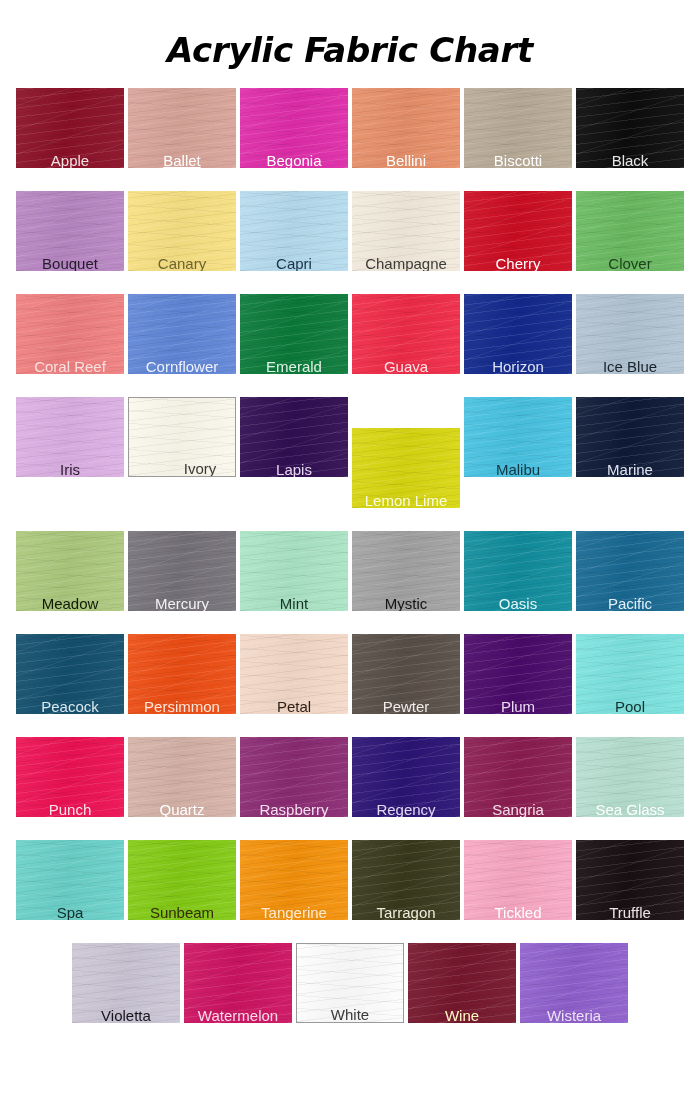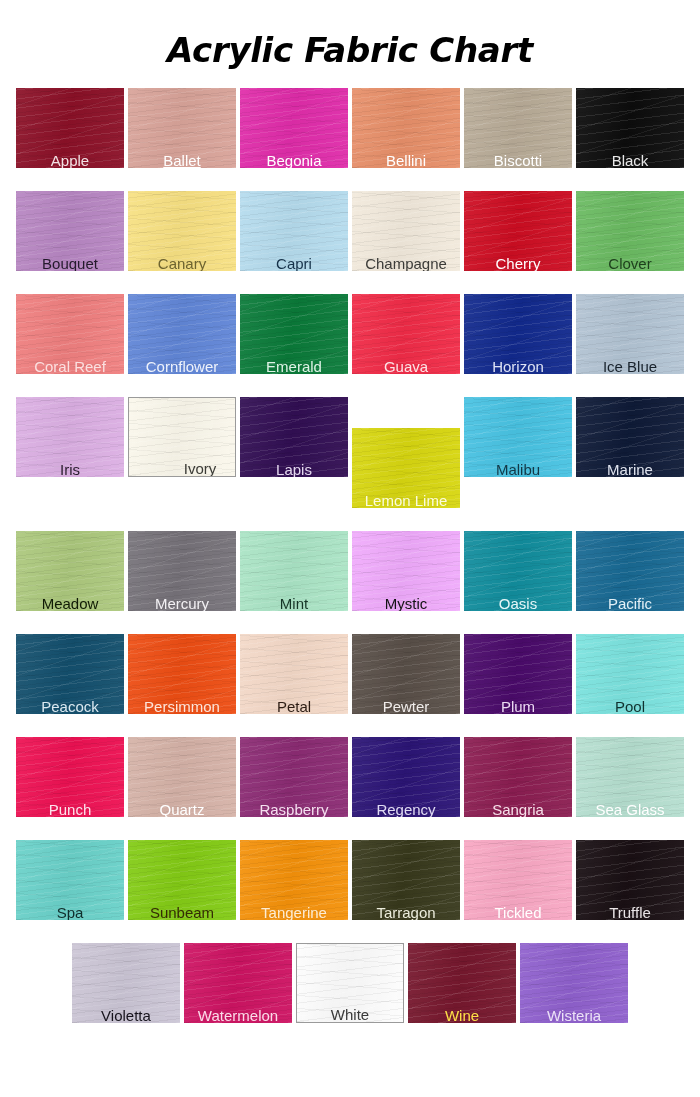--- a/index.html
+++ b/index.html
@@ -196,21 +196,21 @@
           <span class="label" style="color: rgb(16, 26, 5);">Meadow</span>
         </div>
         <div class="swatch" style="background: rgb(119, 115, 122);">
           <span class="tex"></span>
           <span class="label" style="color: rgb(243, 241, 244);">Mercury</span>
         </div>
         <div class="swatch" style="background: rgb(171, 229, 198);">
           <span class="tex"></span>
           <span class="label" style="color: rgb(22, 53, 39);">Mint</span>
         </div>
-        <div class="swatch" style="background: #f0abfc;">
+        <div class="swatch" style="background: #a3a3a3;">
           <span class="tex"></span>
           <span class="label" style="color: rgb(19, 19, 19);">Mystic</span>
         </div>
         <div class="swatch" style="background: rgb(18, 142, 158);">
           <span class="tex"></span>
           <span class="label" style="color: rgb(230, 246, 248);">Oasis</span>
         </div>
         <div class="swatch" style="background: rgb(25, 106, 148);">
           <span class="tex"></span>
           <span class="label" style="color: rgb(227, 240, 247);">Pacific</span>
@@ -302,21 +302,21 @@
         <div class="swatch" style="background: rgb(206, 20, 99);">
           <span class="tex"></span>
           <span class="label" style="color: rgb(251, 219, 232);">Watermelon</span>
         </div>
         <div class="swatch bordered" style="background: rgb(253, 253, 253);">
           <span class="tex"></span>
           <span class="label" style="color: rgb(58, 58, 58);">White</span>
         </div>
         <div class="swatch" style="background: rgb(119, 24, 46);">
           <span class="tex"></span>
-          <span class="label" style="color: #fde047;">Wine</span>
+          <span class="label" style="color: #fef9c3;">Wine</span>
         </div>
         <div class="swatch" style="background: rgb(144, 97, 206);">
           <span class="tex"></span>
           <span class="label" style="color: rgb(236, 226, 247);">Wisteria</span>
         </div>
       </div>
     </div>
 
 </div>
 

